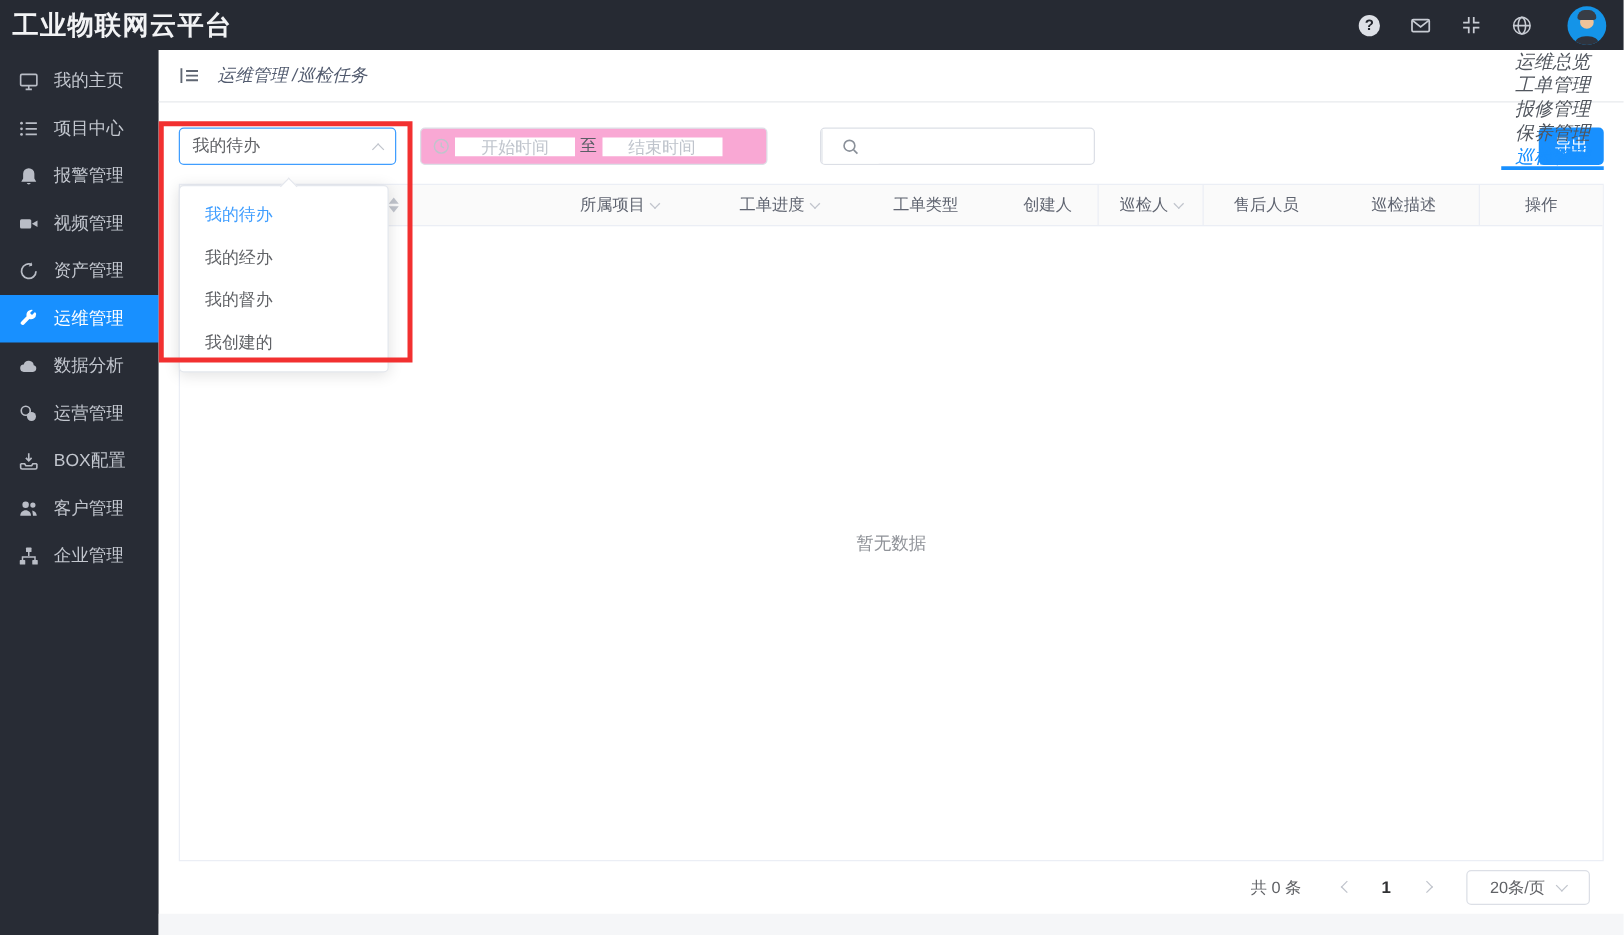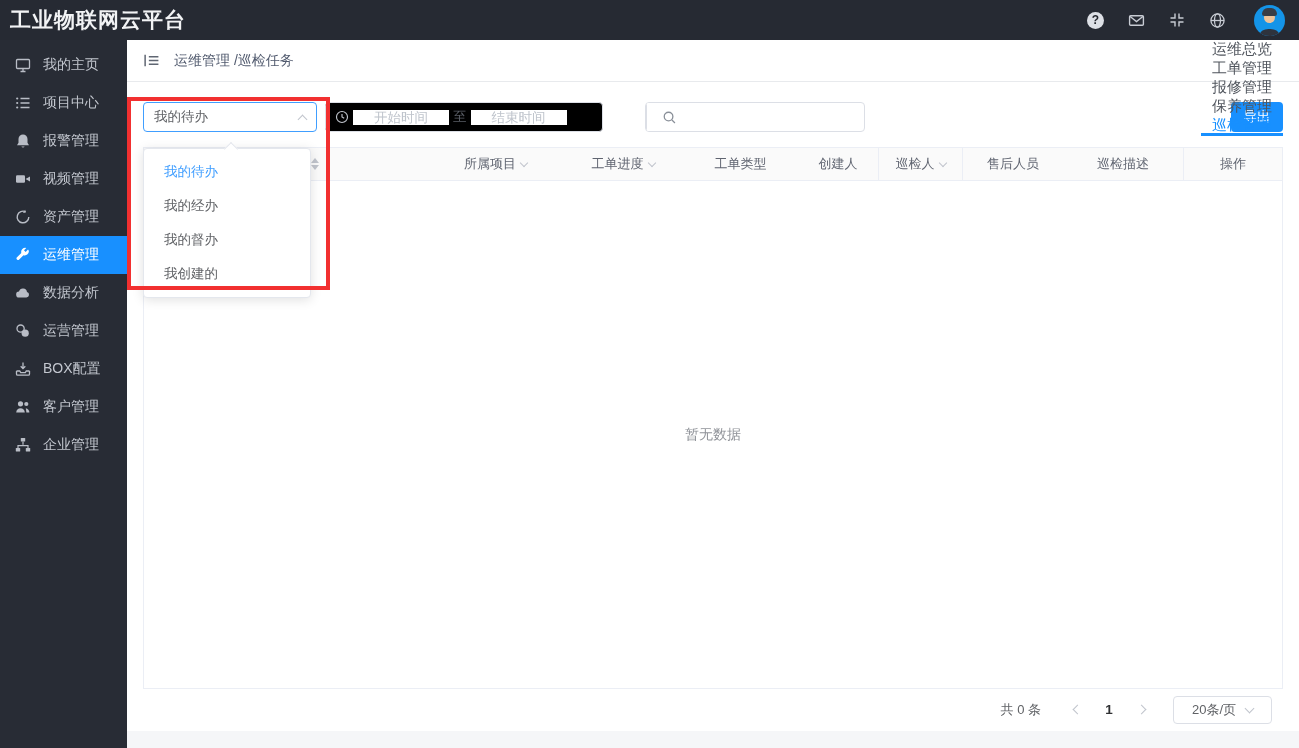--- a/index.html
+++ b/index.html
@@ -23,40 +23,40 @@
   .shell { display:flex; height:708px; }
   .sidebar { width:127px; background:#282c35; flex:0 0 127px; padding-top:6px; }
   .side-item { height:38px; display:flex; align-items:center; padding-left:15px; color:#c3c7cf; font-size:14px; cursor:pointer; }
   .side-item .s-ico { width:16px; height:16px; margin-right:12px; display:inline-flex; color:#b9bdc6; }
   .side-item.active { background:#1890ff; color:#fff; }
   .side-item.active .s-ico { color:#fff; }
 
   .main { flex:1; background:#fff; display:flex; flex-direction:column; position:relative; }
 
   
-  .crumb-row { height:42px; border-bottom:1px solid #e8eaed; display:flex; align-items:center; padding:0 16px; }
+  .crumb-row { height:42px; border-bottom:1px solid #e8eaed; display:flex; align-items:center; padding:0 16px;font-style:italic; }
   .fold-ico { color:#5f6672; margin-right:14px; display:inline-flex; cursor:pointer; }
   .crumb-text { font-size:14px; color:#515a6e; }
   .crumb-spacer { flex:1; }
   .tabs { display:flex; align-items:stretch; height:42px;flex-direction:column; }
   .tab { display:flex; align-items:center; padding:0 11px; margin-left:10px; font-size:15px; color:#51565e; cursor:pointer; position:relative; }
   .tab.active { color:#1890ff; }
   .tab.active::after { content:""; position:absolute; left:0; right:0; bottom:-1px; height:3px; background:#1890ff; }
 
   
   .toolbar { margin:20px 16px 0 16px; height:30px; display:flex; align-items:center; }
   .sel-box { width:174px; height:30px; border:1px solid #409eff; border-radius:4px; display:flex; align-items:center; padding:0 10px; cursor:pointer; background:#fff; }
   .sel-box .sel-val { flex:1; font-size:13.5px; color:#606266; }
   .chev { display:inline-block; width:7px; height:7px; border-right:1.4px solid #c0c4cc; border-bottom:1.4px solid #c0c4cc; }
   .chev.up { transform:rotate(-135deg); margin-top:4px; }
   .chev.down { transform:rotate(45deg); margin-bottom:3px; }
   .chev.left { transform:rotate(135deg); }
   .chev.right { transform:rotate(-45deg); }
 
-  .date-box { margin-left:8px; width:278px; height:30px; border:1px solid #dcdfe6; border-radius:4px; display:flex; align-items:center; padding:0 9px; background:#000000; }
+  .date-box { margin-left:19px; width:278px; height:30px; border:1px solid #dcdfe6; border-radius:4px; display:flex; align-items:center; padding:0 9px; background:#f9a8d4; }
   .date-box .clock { color:#c0c4cc; display:inline-flex; margin-right:4px; }
   .date-box input { border:none; outline:none; width:96px; text-align:center; font-size:13.5px; color:#606266; font-family:inherit; }
   .date-box input::placeholder { color:#bfc4cc; }
   .date-sep { font-size:13.5px; color:#5a5e66; padding:0 4px; }
 
   .search-box { margin-left:42px; width:220px; height:30px; border:1px solid #dcdfe6; border-radius:4px; display:flex; align-items:stretch; overflow:hidden; background:#fff; }
   .search-box input { flex:1; border:none; outline:none; padding:0 10px; font-size:13.5px; color:#606266; font-family:inherit; }
   .search-box input::placeholder { color:#bfc4cc; }
   .search-btn { width:46px; border-left:1px solid #dcdfe6; display:flex; align-items:center; justify-content:center; color:#8a9099; cursor:pointer; background:#fff; }
 

